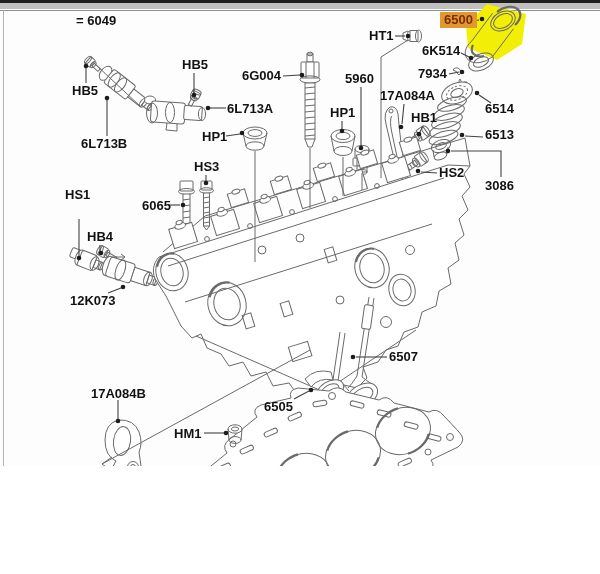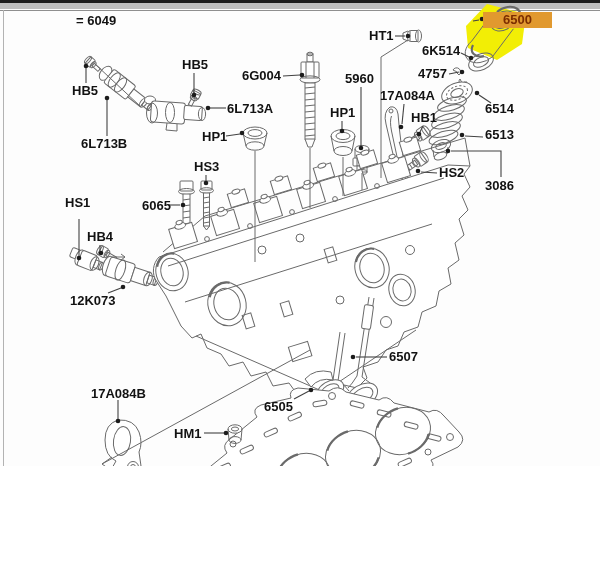--- a/index.html
+++ b/index.html
@@ -11,21 +11,21 @@
   .frame-left{position:absolute;left:3px;top:10px;width:1px;height:528px;background:#b3b3b3;}
   svg{position:absolute;left:0;top:0;}
   .s{stroke:var(--ink,#6a6a6a);fill:none;stroke-width:1;}
   .sw{stroke:var(--ink,#6a6a6a);fill:#ffffff;stroke-width:1;}
   .thick{stroke-width:2.2;}
   .leader{stroke:#424242;fill:none;stroke-width:1.1;}
   .dot{fill:#1c1c1c;stroke:none;}
   .faint{stroke:#c8c8c8;fill:none;stroke-width:1;}
   .hl{fill:var(--part-highlight,#f4ee00);stroke:none;}
   .lbl{position:absolute;font-size:13px;font-weight:bold;color:#121212;white-space:nowrap;line-height:14px;}
-  .lbl.highlight{background:var(--highlight-label-bg,#e1992f);color:var(--highlight-label-text,#7c2d00);padding:1px 20px;margin-left:43px;}
+  .lbl.highlight{background:var(--highlight-label-bg,#e1992f);color:var(--highlight-label-text,#7c2d00);padding:1px 4px;}
 </style>
 </head>
 <body>
 
 <div id="stage">
   <div class="topbar-dark"></div>
   <div class="topbar-gray"></div>
   <div class="frame-top"></div>
   <div class="frame-left"></div>
 
@@ -465,33 +465,33 @@
 
   <div class="lbl" style="left:76px;top:14px">= 6049</div>
   <div class="lbl" style="left:72px;top:84px">HB5</div>
   <div class="lbl" style="left:81px;top:137px">6L713B</div>
   <div class="lbl" style="left:182px;top:58px">HB5</div>
   <div class="lbl" style="left:227px;top:102px">6L713A</div>
   <div class="lbl" style="left:242px;top:69px">6G004</div>
   <div class="lbl" style="left:202px;top:130px">HP1</div>
   <div class="lbl" style="left:194px;top:160px">HS3</div>
   <div class="lbl" style="left:142px;top:199px">6065</div>
-  <div class="lbl" style="left:65px;top:196px">HS1</div>
+  <div class="lbl" style="left:65px;top:188px">HS1</div>
   <div class="lbl" style="left:87px;top:230px">HB4</div>
   <div class="lbl" style="left:70px;top:294px">12K073</div>
   <div class="lbl" style="left:91px;top:387px">17A084B</div>
   <div class="lbl" style="left:174px;top:427px">HM1</div>
   <div class="lbl" style="left:264px;top:400px">6505</div>
   <div class="lbl" style="left:389px;top:350px">6507</div>
   <div class="lbl" style="left:337px;top:519px">6051</div>
   <div class="lbl" style="left:345px;top:72px">5960</div>
   <div class="lbl" style="left:330px;top:106px">HP1</div>
   <div class="lbl" style="left:380px;top:89px">17A084A</div>
   <div class="lbl" style="left:411px;top:111px">HB1</div>
   <div class="lbl" style="left:369px;top:29px">HT1</div>
   <div class="lbl highlight" style="left:440px;top:12px">6500</div>
   <div class="lbl" style="left:422px;top:44px">6K514</div>
-  <div class="lbl" style="left:418px;top:67px">4757</div>
+  <div class="lbl" style="left:418px;top:67px">7934</div>
   <div class="lbl" style="left:485px;top:102px">6514</div>
   <div class="lbl" style="left:485px;top:128px">6513</div>
   <div class="lbl" style="left:439px;top:166px">HS2</div>
   <div class="lbl" style="left:485px;top:179px">3086</div>
 </div>
 
 </body></html>

